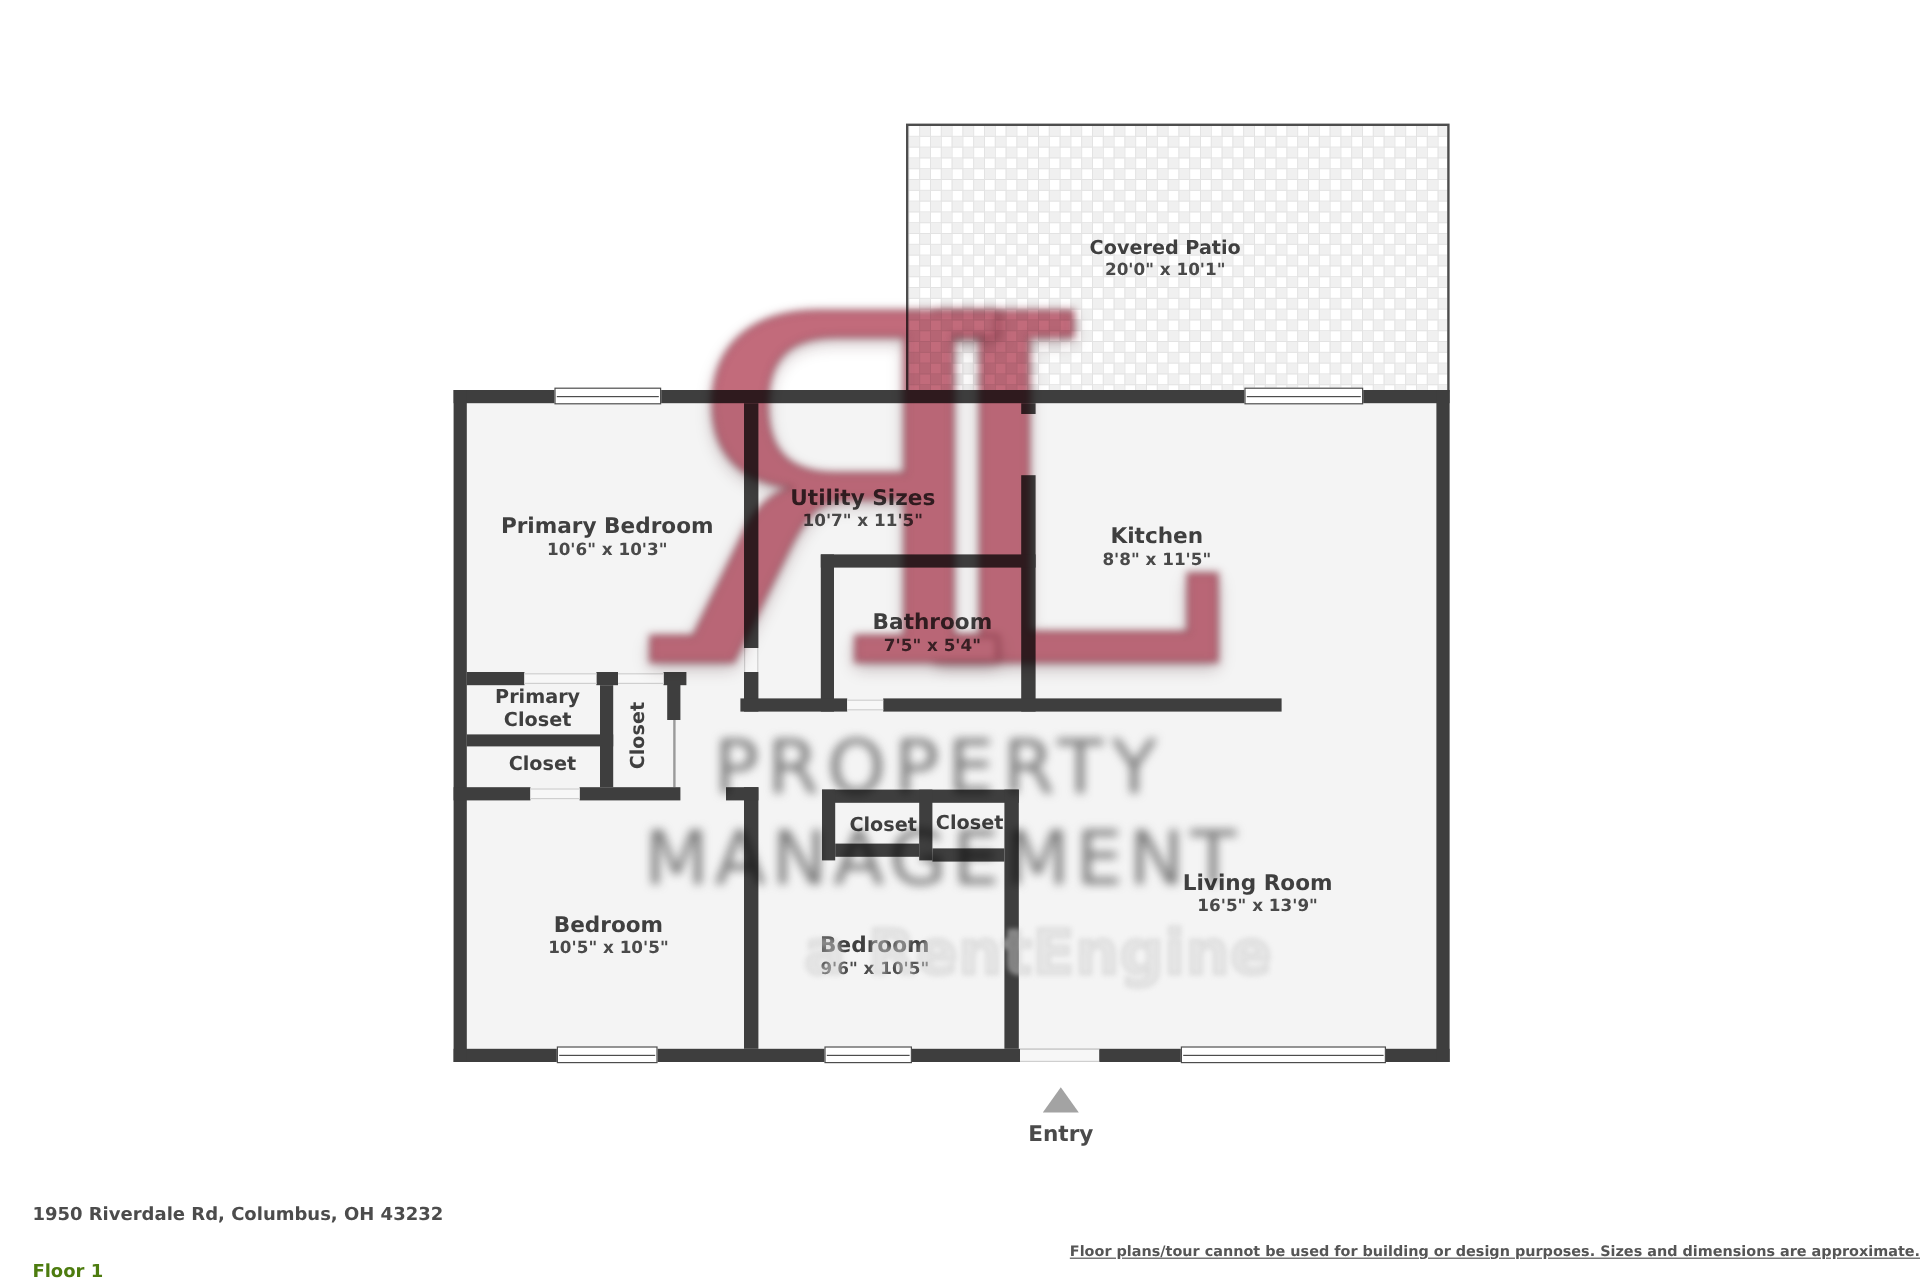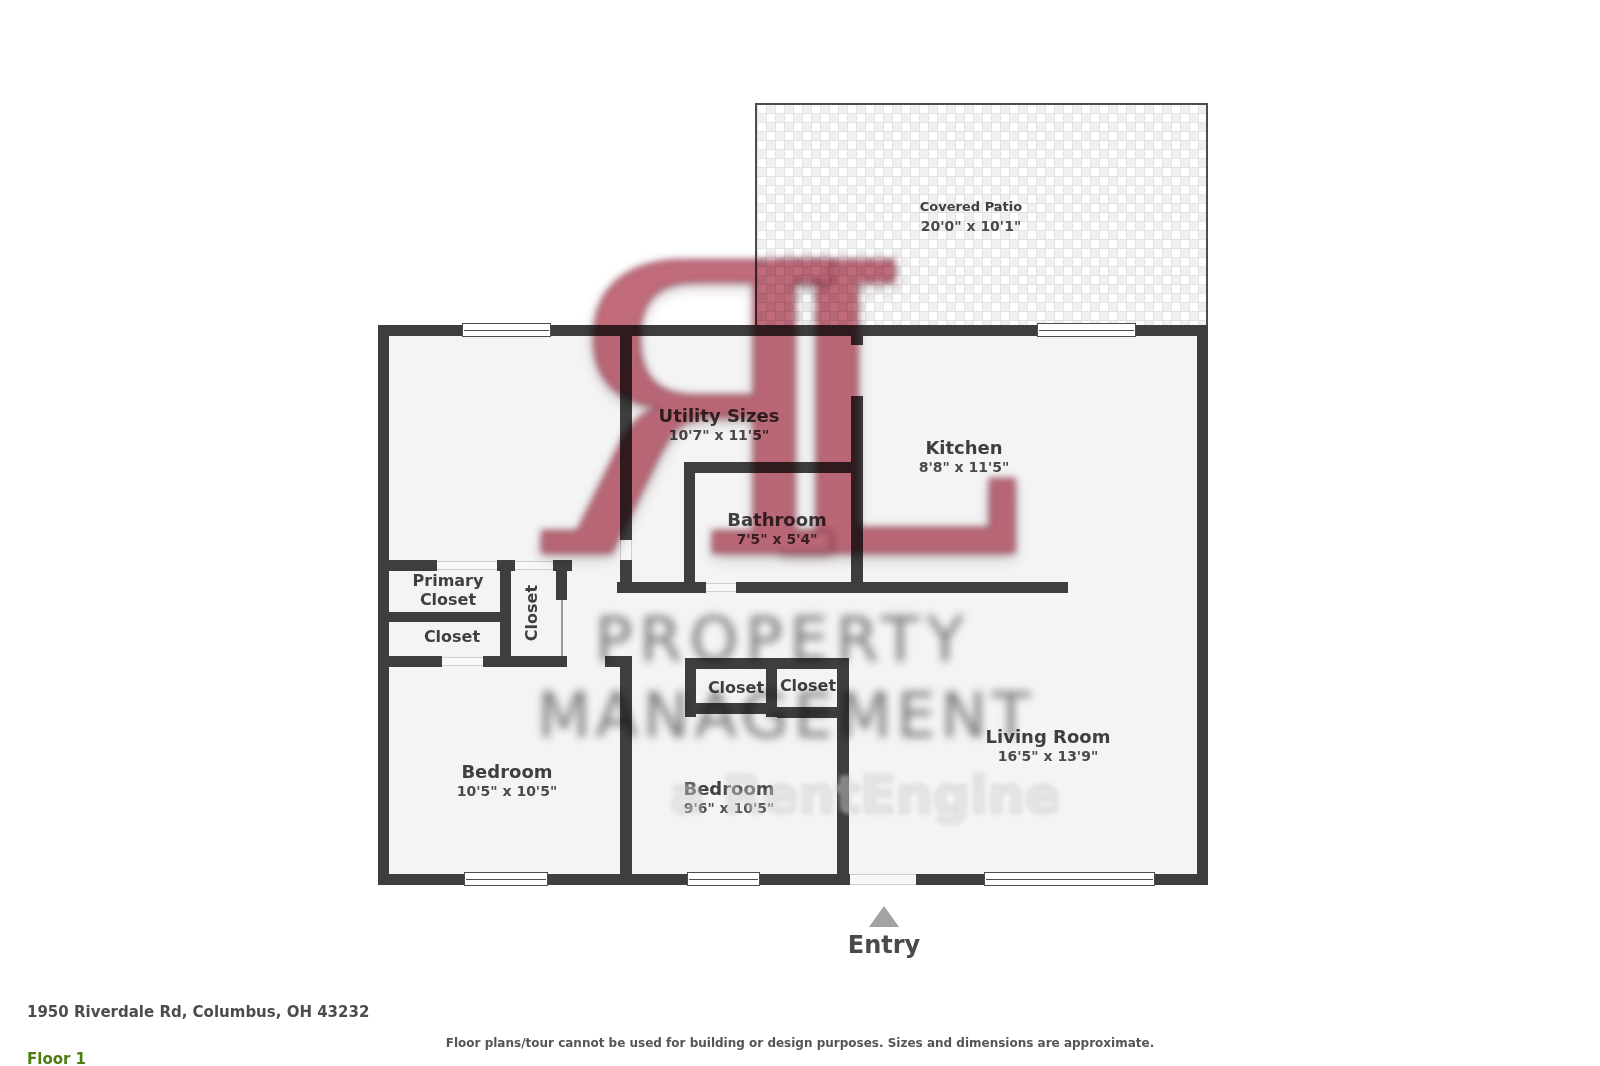--- a/index.html
+++ b/index.html
@@ -25,41 +25,41 @@
   
   .room-label{position:absolute;transform:translate(-50%,-50%);text-align:center;z-index:4;color:#3f3f3f;}
   .room-label .rname{font-size:18px;font-weight:bold;line-height:21px;}
   .room-label .rdims{font-size:14px;font-weight:bold;line-height:18px;color:#4a4a4a;}
   .room-label.small .rname{font-size:16px;line-height:19px;}
   .room-label.vert{transform:translate(-50%,-50%) rotate(-90deg);}
   .entry-arrow{position:absolute;left:869px;top:906px;width:0;height:0;z-index:4;
                border-left:15px solid transparent;border-right:15px solid transparent;
                border-bottom:21px solid #a3a3a3;}
   .entry-label{position:absolute;left:884px;top:945px;transform:translate(-50%,-50%);
-               font-size:24px;font-weight:bold;color:#4a4a4a;z-index:4;}
+               font-size:18px;font-weight:bold;color:#4a4a4a;z-index:4;}
   
   .wm-logo{position:absolute;left:552px;top:214px;z-index:6;line-height:1;font-size:400px;
            font-family:"DejaVu Serif","Liberation Serif",serif;color:#bd5e70;
            mix-blend-mode:multiply;filter:blur(3px);opacity:.92;
            -webkit-text-stroke:5px rgba(125,36,54,.35);
            text-shadow:0 0 3px rgba(115,30,48,.6),0 5px 12px rgba(60,20,30,.35);}
   .wm-logo .wm-r{display:inline-block;transform:scaleX(-1);}
   .wm-logo .wm-l{display:inline-block;margin-left:-95px;}
   .wm-line{position:absolute;transform:translate(-50%,-50%);z-index:6;white-space:nowrap;
            font-size:62px;color:#6e6e6e;mix-blend-mode:multiply;filter:blur(4px);opacity:.88;}
   .wm1{left:783px;top:639px;letter-spacing:7px;}
   .wm2{left:786px;top:715px;letter-spacing:5px;}
   .wm-ghost{position:absolute;left:865px;top:795px;transform:translate(-50%,-50%);z-index:4;
             font-size:52px;font-weight:bold;white-space:nowrap;color:rgba(213,213,213,.45);
             -webkit-text-stroke:2px rgba(200,200,200,.5);filter:blur(2px);}
   
   .footer-address{position:absolute;left:27px;top:1003px;font-size:15px;font-weight:bold;color:#4c4c4c;z-index:4;}
   .footer-floor{position:absolute;left:27px;top:1031px;font-size:15px;font-weight:bold;color:#4d7c0f;z-index:4;margin-top:19px;}
-  .footer-disclaimer{position:absolute;left:0;right:0;top:1036px;text-align:center;
-                     font-size:12px;font-weight:bold;color:#555;z-index:4;}
+  .footer-disclaimer{position:absolute;left:0;right:0;top:1036px;text-align:right;
+                     font-size:12px;font-weight:bold;color:#555;z-index:4;text-decoration:underline;}
 </style>
 </head>
 <body>
 
 <div class="canvas">
 
   <div class="patio"></div>
   <div class="floor"></div>
 
   <div class="wall" style="left:378px;top:325px;width:830px;height:11px"></div>
@@ -100,22 +100,26 @@
   <div class="window pane" style="left:984px;top:872px;width:171px;height:14px"></div>
 
   <div class="gap" style="left:437px;top:561px;width:60px;height:9px"></div>
   <div class="gap" style="left:515px;top:561px;width:38px;height:9px"></div>
   <div class="gap" style="left:442px;top:657px;width:41px;height:9px"></div>
   <div class="gap" style="left:706px;top:583px;width:30px;height:9px"></div>
   <div class="gap v" style="left:620px;top:540px;width:12px;height:20px"></div>
   <div class="gap" style="left:850px;top:874px;width:66px;height:11px"></div>
 
   <div class="room-label" style="left:971px;top:215px">
-    <div class="rname" style="font-size:13px">Covered Patio</div>
+    <div class="rname" style="font-size:16px">Covered Patio</div>
     <div class="rdims">20'0" x 10'1"</div>
+  </div>
+  <div class="room-label" style="left:506px;top:448px">
+    <div class="rname">Primary Bedroom</div>
+    <div class="rdims">10'6" x 10'3"</div>
   </div>
   <div class="room-label" style="left:719px;top:424px">
     <div class="rname">Utility Sizes</div>
     <div class="rdims">10'7" x 11'5"</div>
   </div>
   <div class="room-label" style="left:964px;top:456px">
     <div class="rname">Kitchen</div>
     <div class="rdims">8'8" x 11'5"</div>
   </div>
   <div class="room-label" style="left:777px;top:528px">

